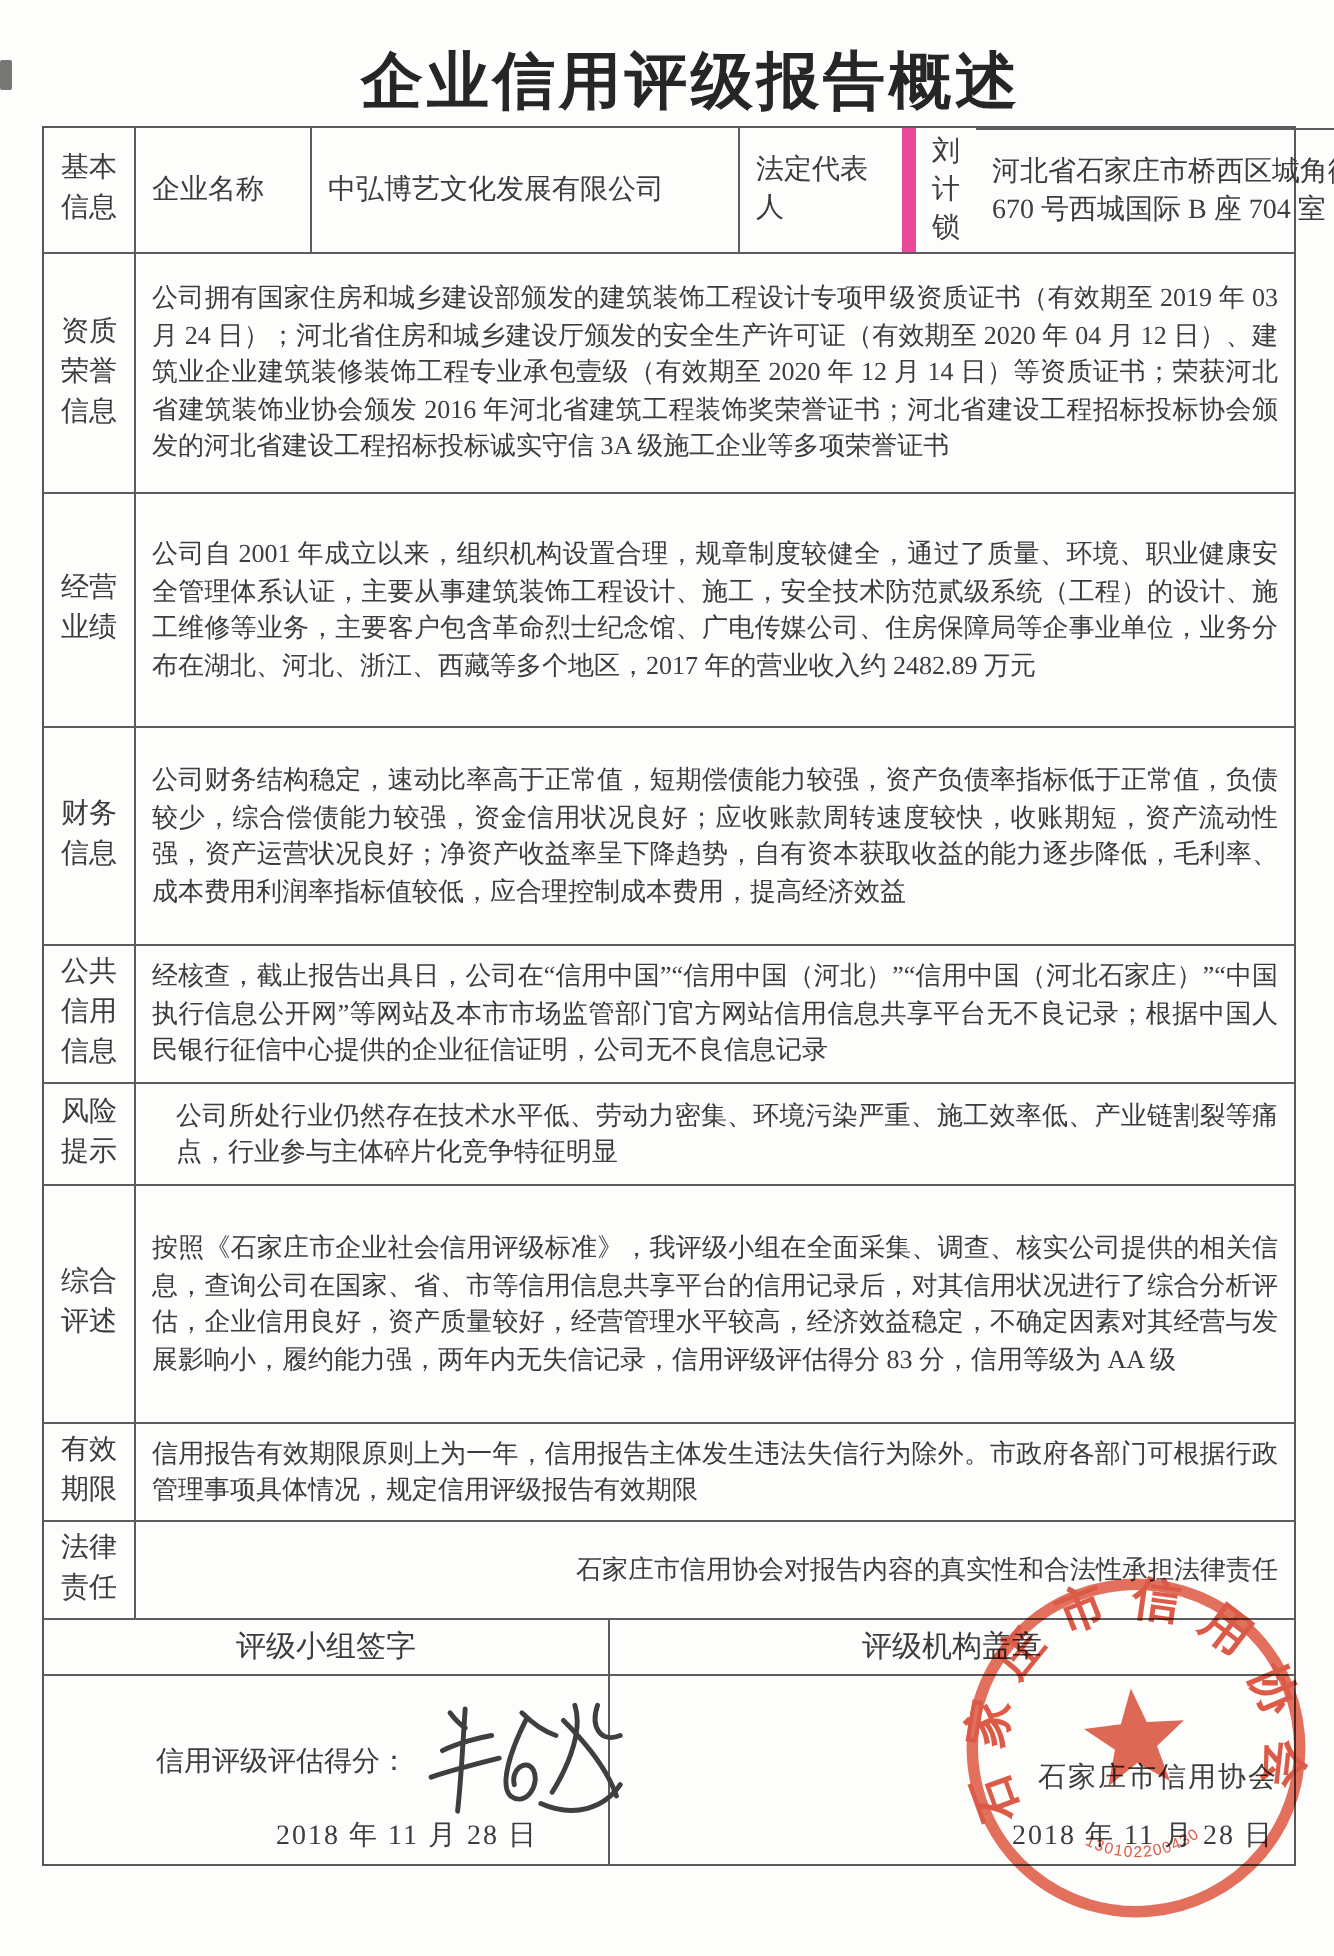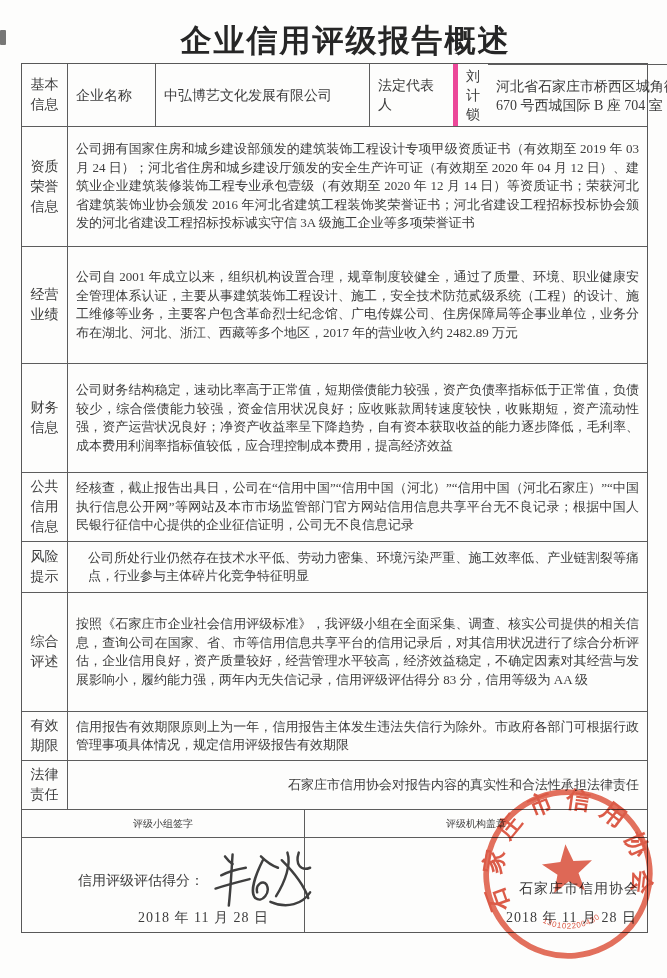--- a/index.html
+++ b/index.html
@@ -37,35 +37,35 @@
     flex:1; padding:4px 8px; font-size:13px; line-height:18.5px;
     text-align:justify; display:flex; align-items:center;justify-content:flex-end;
   }
   
   .basic-rows { flex:1; display:flex; flex-direction:row; }
   .brow { display:flex; flex:1; border-top:1px solid #5d5d5d; }
   .brow.first { border-top:none; }
   .bcell { display:flex; align-items:center; padding:2px 8px; font-size:14px; line-height:19px; }
   .f1 { flex:0 0 88px; border-right:1px solid #5d5d5d; }
   .v1 { flex:0 0 214px; border-right:1px solid #5d5d5d; }
-  .f2 { flex:0 0 88px; border-right:5px solid #ec4899; }
+  .f2 { flex:0 0 88px; border-right:7px solid #ec4899; }
   .v2 { flex:1; }
   .r1 { min-height:35px; }
   .r2 { min-height:45px; }
   .r3 { min-height:31px; }
   .mh-quals { min-height:119px; }
   .mh-perf  { min-height:116px; }
   .mh-fin   { min-height:108px; }
   .mh-pub   { min-height:62px; }
   .mh-risk  { min-height:50px;margin-left:12px; }
   .mh-rev   { min-height:118px; }
   .mh-val   { min-height:45px; }
   .mh-law   { min-height:40px; }
   
-  .sighead { display:flex; border-top:1px solid #5d5d5d; min-height:28px; font-size:10px; }
+  .sighead { display:flex; border-top:1px solid #5d5d5d; min-height:28px; font-size:15px; }
   .shl { flex:0 0 283px; border-right:1px solid #5d5d5d; display:flex; align-items:center; justify-content:center; }
   .shr { flex:1; display:flex; align-items:center; justify-content:center; }
   .sigbody { display:flex; border-top:1px solid #5d5d5d; min-height:95px; }
   .sbl { flex:0 0 283px; border-right:1px solid #5d5d5d; position:relative; }
   .sbr { flex:1; position:relative; }
   .leader-label { position:absolute; left:56px; top:34px; font-size:14px; white-space:nowrap; }
   .sig-scribble { position:absolute; left:186px; top:4px; }
   .date-left { position:absolute; left:116px; bottom:5px; font-size:14px; letter-spacing:1px; white-space:nowrap; }
   .org-name { position:absolute; right:8px; top:42px; font-size:14px; letter-spacing:1px; white-space:nowrap; }
   .date-right { position:absolute; right:10px; bottom:5px; font-size:14px; letter-spacing:1px; white-space:nowrap; }

